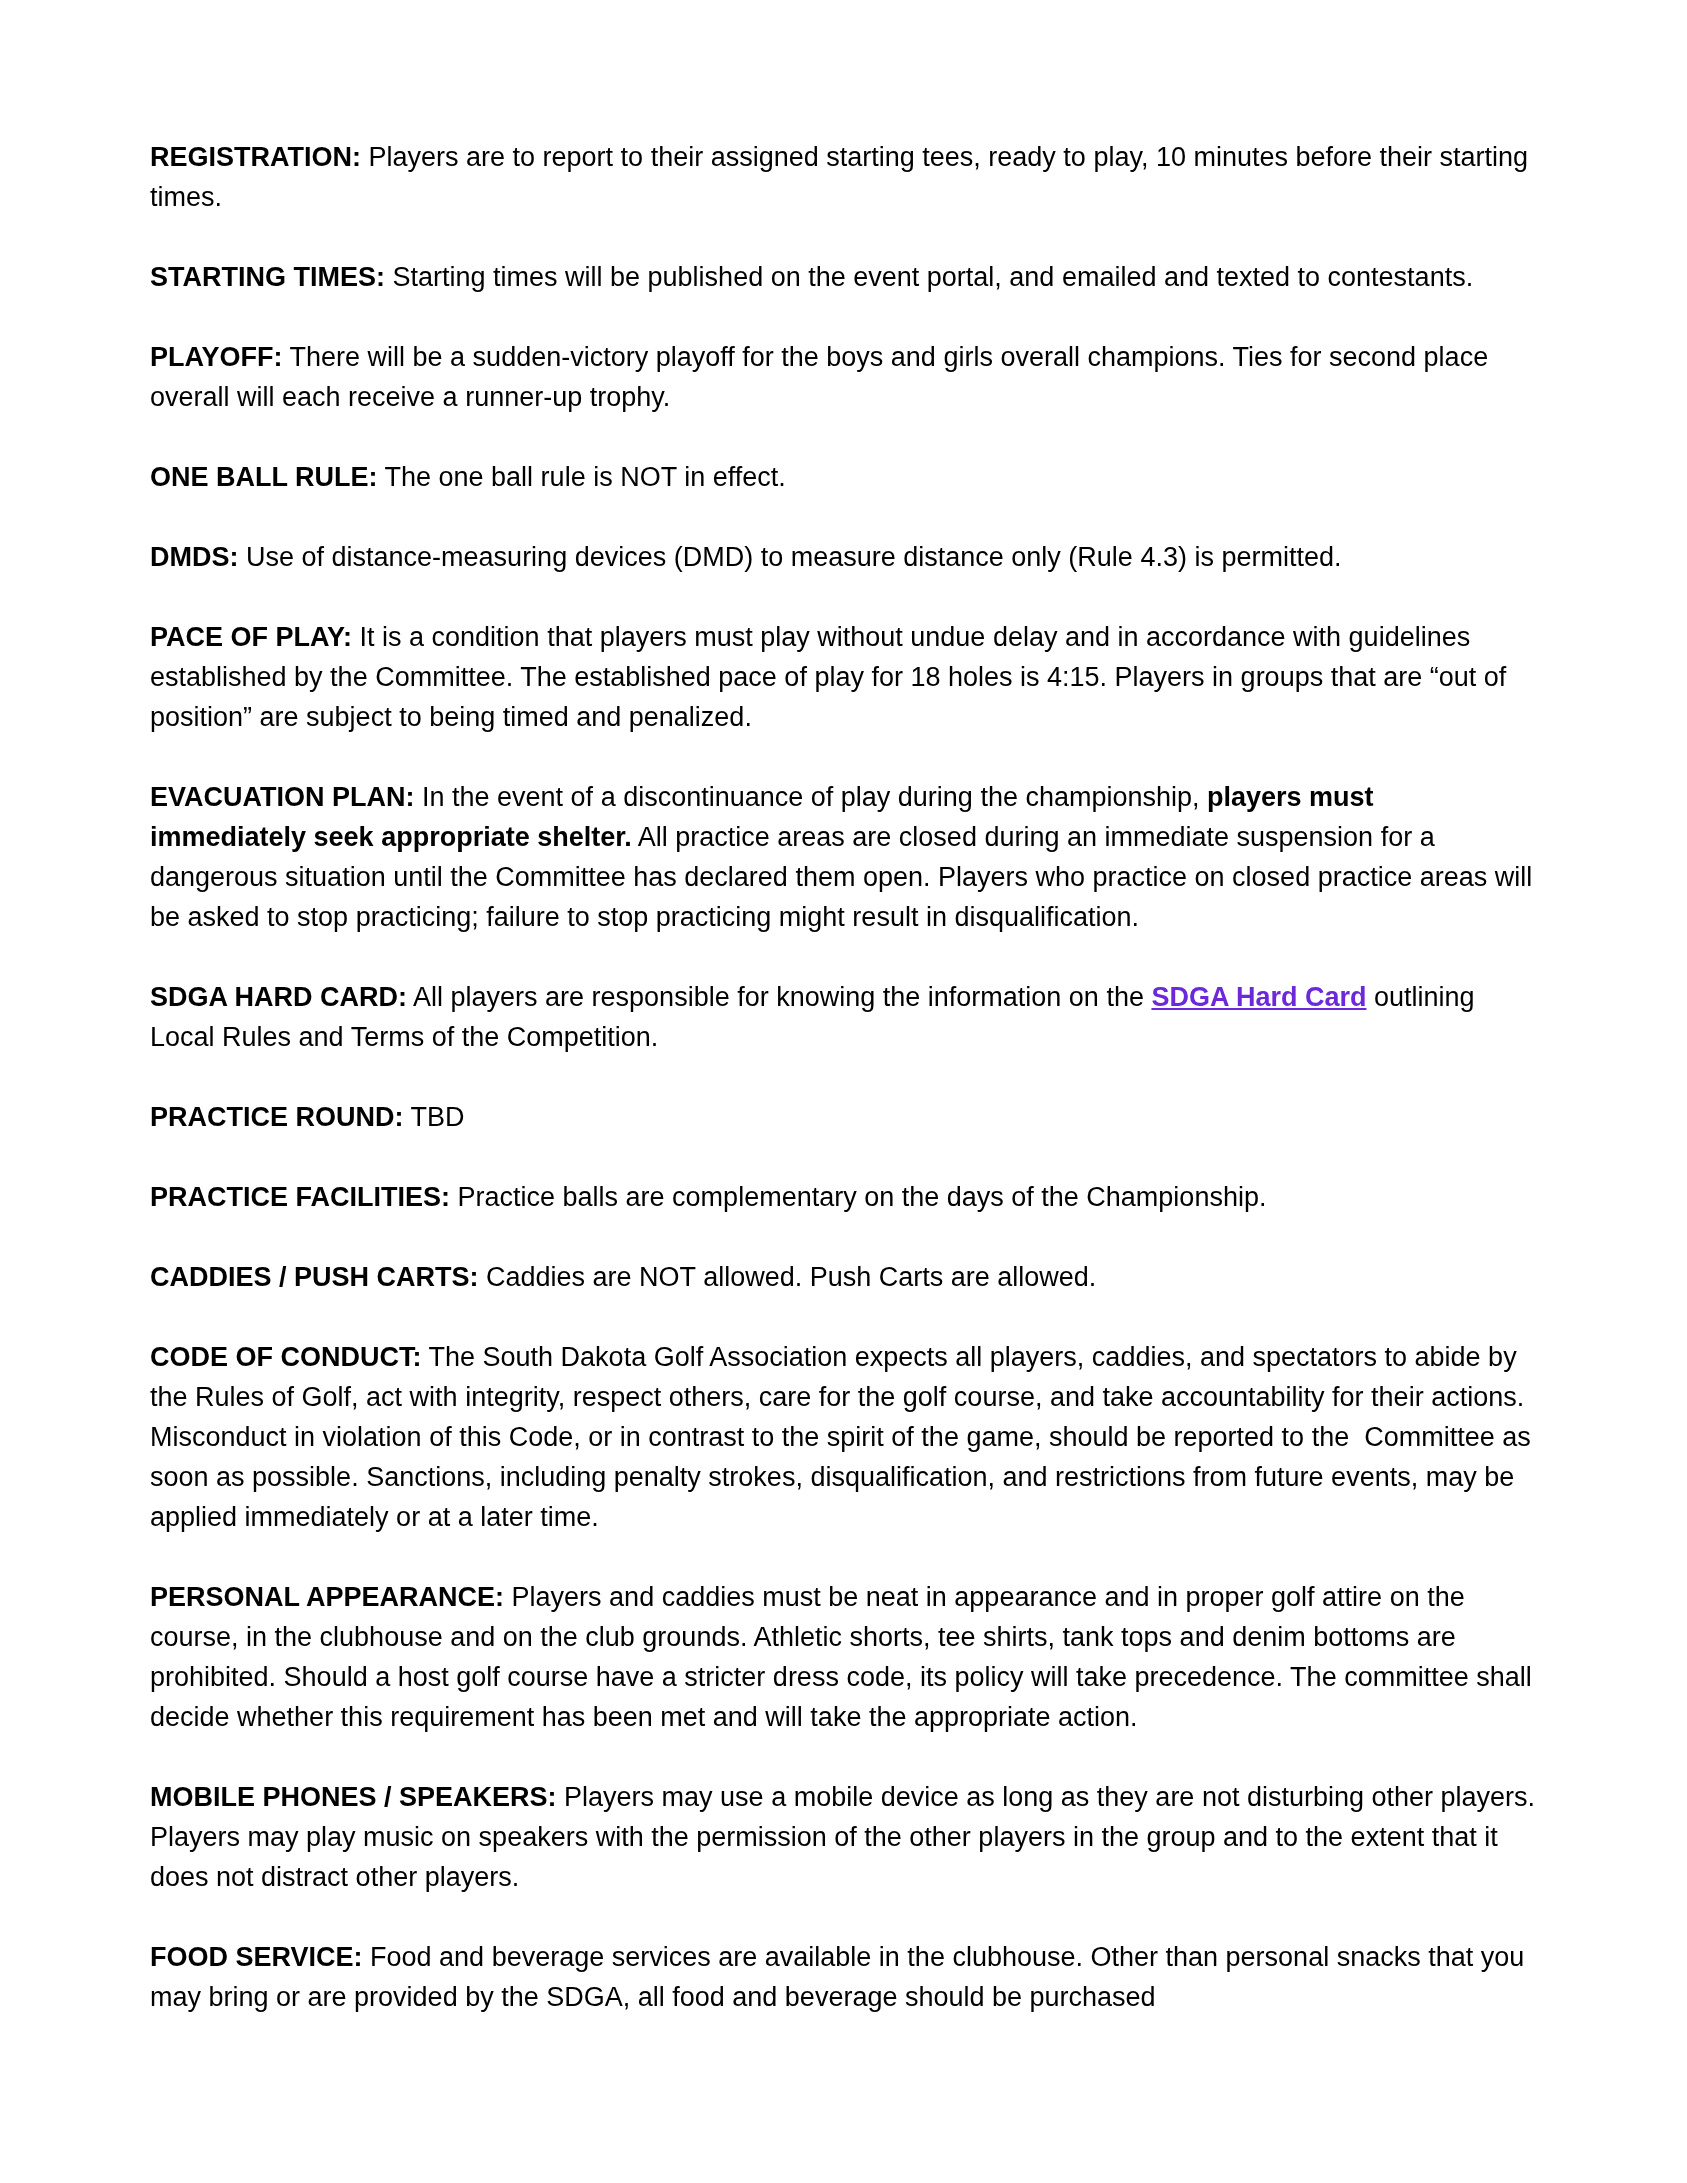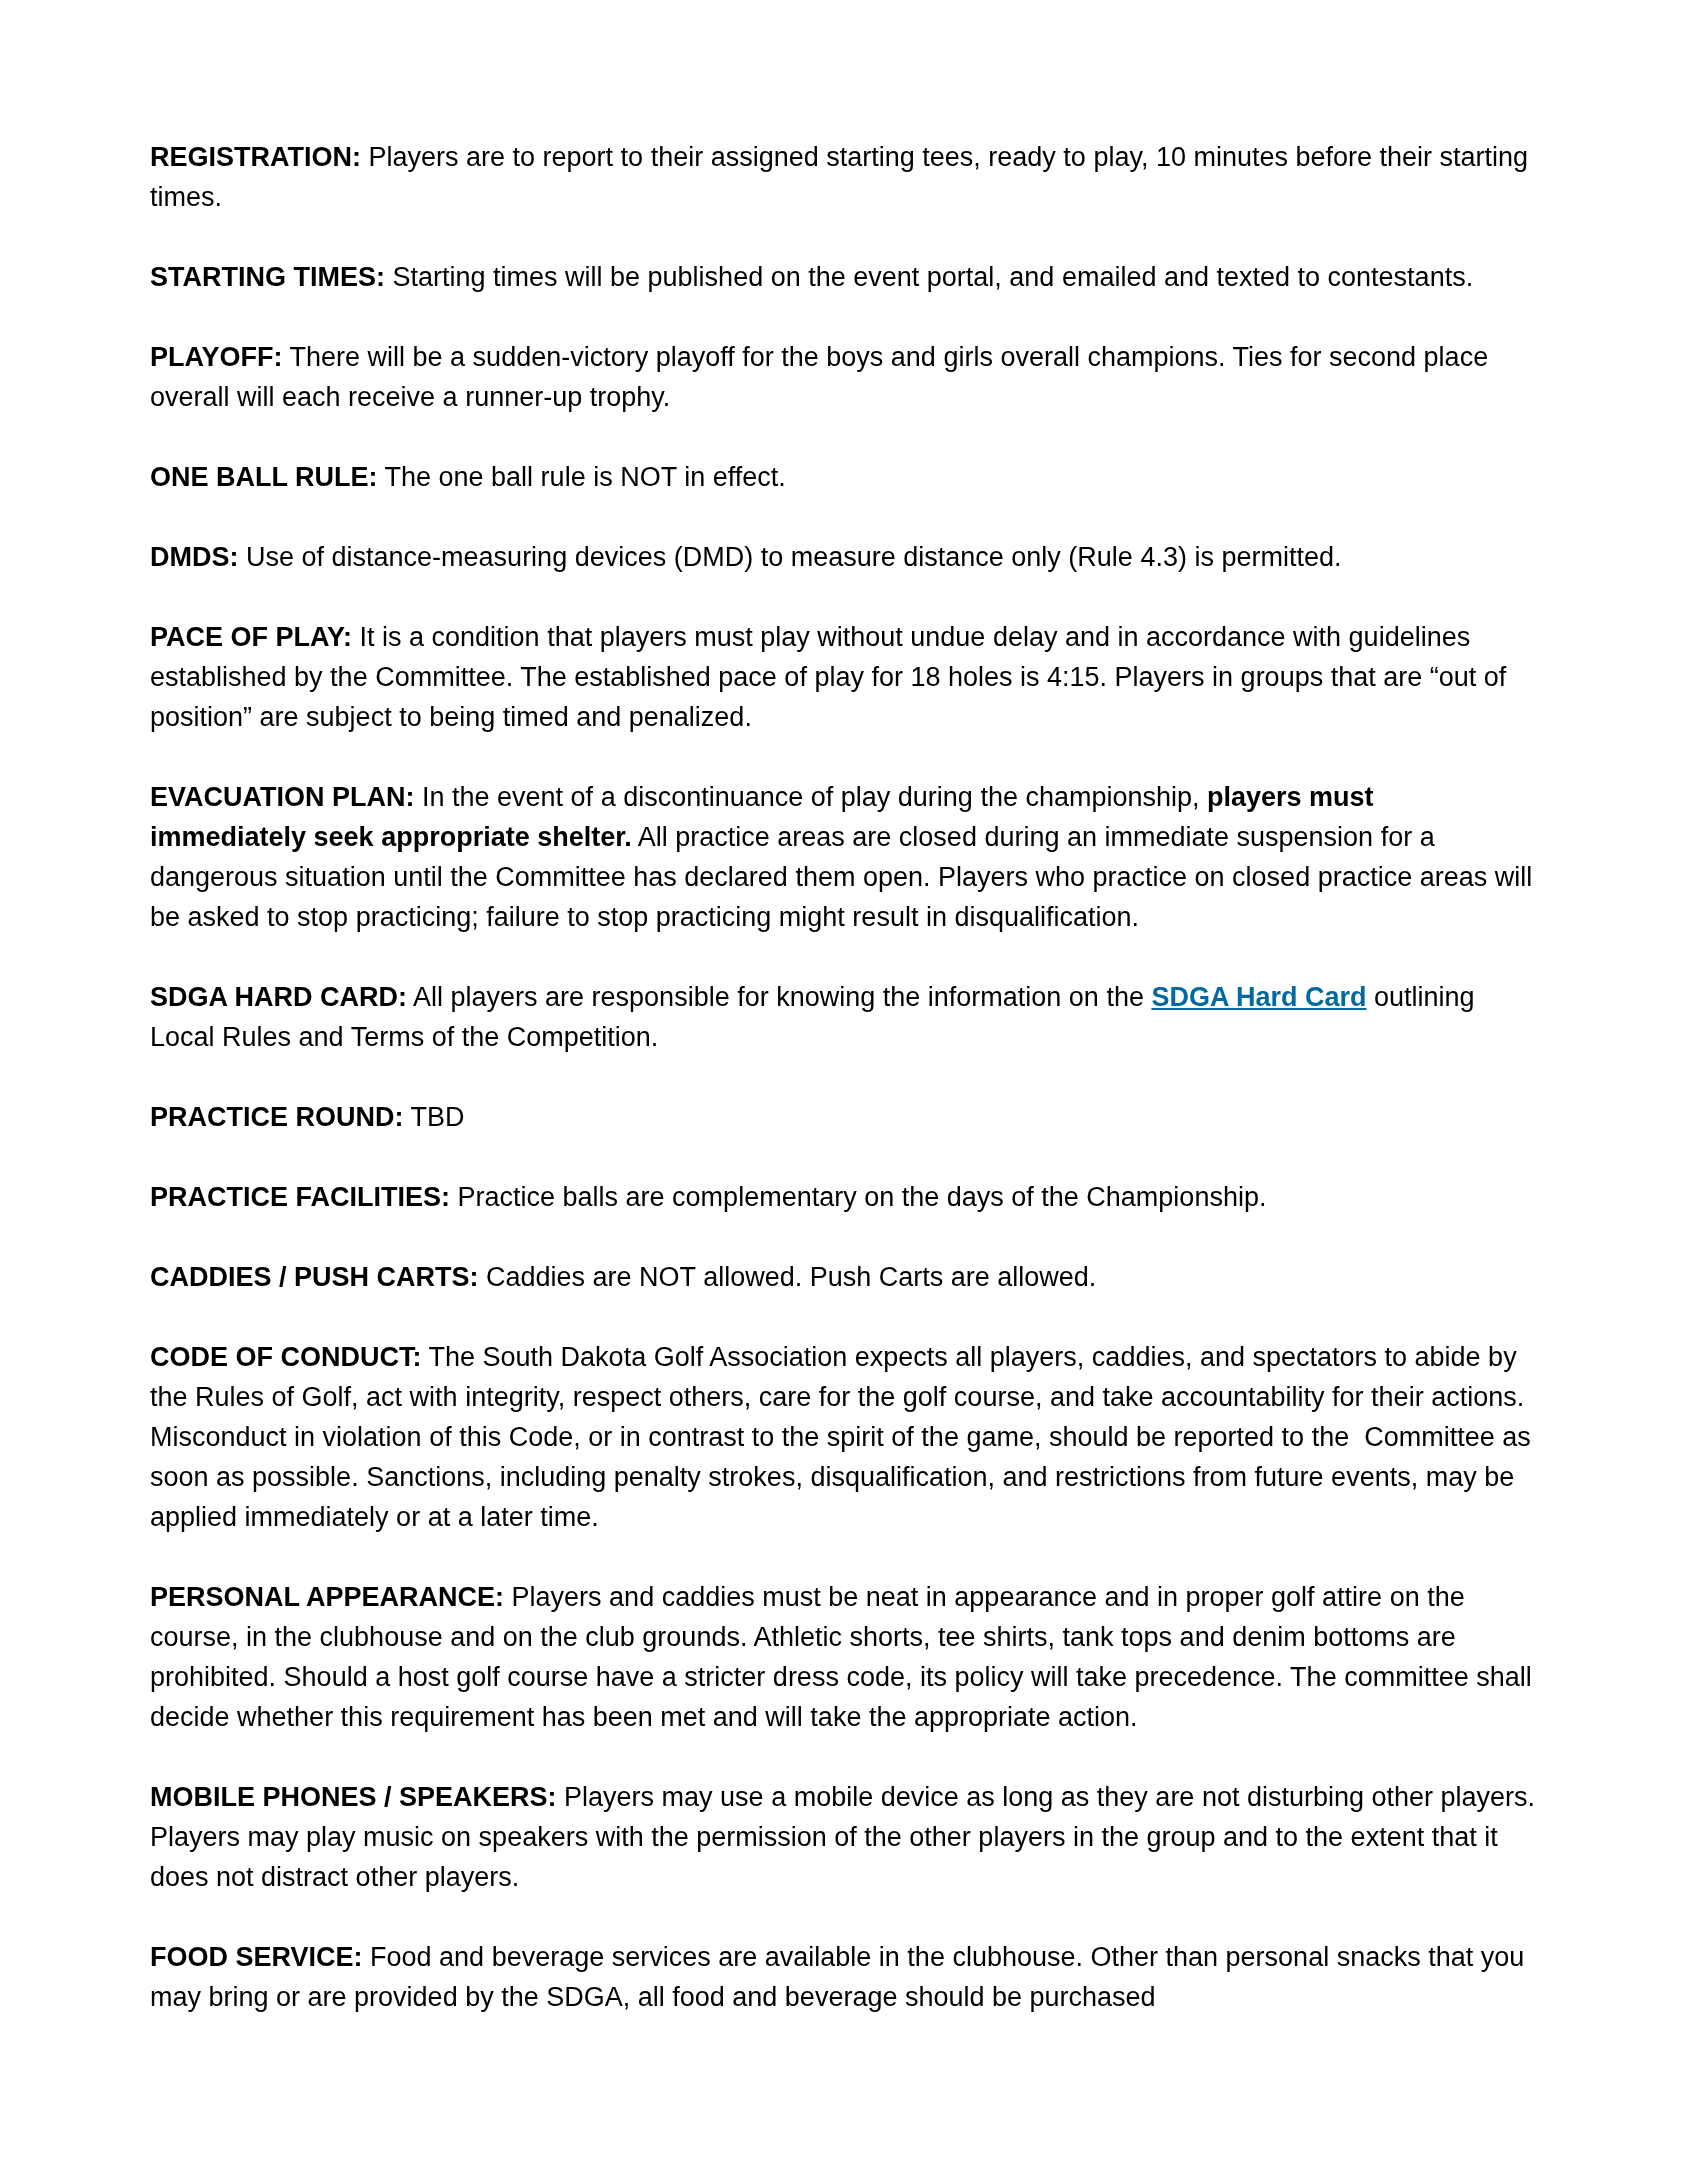--- a/index.html
+++ b/index.html
@@ -30,21 +30,21 @@
   .para {
     margin: 0 0 40px 0;
     padding: 0;
   }
   .para strong {
     font-weight: 700;
   }
   .u {
   }
   a.link {
-    color: #0369a1;
+    color: #6d28d9;
     font-weight: 700;
     text-decoration: underline;
     cursor: pointer;
   }
 </style>
 </head>
 <body>
 
 <div class="page">
   <div class="content" id="doc-content"><p class="para"><strong>REGISTRATION:</strong><span> Players are to report to their assigned starting tees, ready to play, 10 minutes before their starting times.</span></p><p class="para"><strong>STARTING TIMES:</strong><span> Starting times will be published on the event portal, and emailed and texted to contestants.</span></p><p class="para"><strong>PLAYOFF:</strong><span> There will be a sudden-victory playoff for the boys and girls overall champions. Ties for second place overall will each receive a runner-up trophy.</span></p><p class="para"><strong>ONE BALL RULE:</strong><span> The one ball rule is NOT in effect.</span></p><p class="para"><strong>DMDS:</strong><span> Use of distance-measuring devices (DMD) to measure </span><span class="u">distance only</span><span> (Rule 4.3) is permitted.</span></p><p class="para"><strong>PACE OF PLAY:</strong><span> It is a condition that players must play without undue delay and in accordance with guidelines established by the Committee. The established pace of play for 18 holes is 4:15. Players in groups that are “out of position” are subject to being timed and penalized.</span></p><p class="para"><strong>EVACUATION PLAN:</strong><span> In the event of a discontinuance of play during the championship, </span><strong>players must immediately seek appropriate shelter.</strong><span> All practice areas are closed during an immediate suspension for a dangerous situation until the Committee has declared them open. Players who practice on closed practice areas will be asked to stop practicing; failure to stop practicing might result in disqualification.</span></p><p class="para"><strong>SDGA HARD CARD:</strong><span> All players are responsible for knowing the information on the </span><a class="link" href="#">SDGA Hard Card</a><span> outlining Local Rules and Terms of the Competition.</span></p><p class="para"><strong>PRACTICE ROUND:</strong><span> TBD</span></p><p class="para"><strong>PRACTICE FACILITIES:</strong><span> Practice balls are complementary on the days of the Championship.</span></p><p class="para"><strong>CADDIES / PUSH CARTS:</strong><span> Caddies are NOT allowed. Push Carts are allowed.</span></p><p class="para"><strong>CODE OF CONDUCT:</strong><span> The South Dakota Golf Association expects all players, caddies, and spectators to abide by the Rules of Golf, act with integrity, respect others, care for the golf course, and take accountability for their actions. Misconduct in violation of this Code, or in contrast to the spirit of the game, should be reported to the  Committee as soon as possible. Sanctions, including penalty strokes, disqualification, and restrictions from future events, may be applied immediately or at a later time.</span></p><p class="para"><strong>PERSONAL APPEARANCE:</strong><span> Players </span><span class="u">and</span><span> caddies must be neat in appearance and in proper golf attire on the course, in the clubhouse and on the club grounds. Athletic shorts, tee shirts, tank tops and denim bottoms are prohibited. Should a host golf course have a stricter dress code, its policy will take precedence. The committee shall decide whether this requirement has been met and will take the appropriate action.</span></p><p class="para"><strong>MOBILE PHONES / SPEAKERS:</strong><span> Players may use a mobile device as long as they are not disturbing other players. Players may play music on speakers with the permission of the other players in the group and to the extent that it does not distract other players.</span></p><p class="para"><strong>FOOD SERVICE:</strong><span> Food and beverage services are available in the clubhouse. Other than personal snacks that you may bring or are provided by the SDGA, all food and beverage should be purchased</span></p></div>

